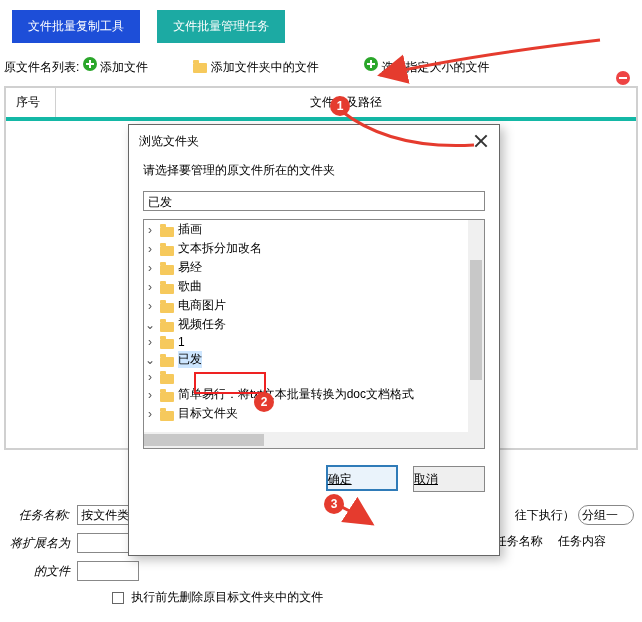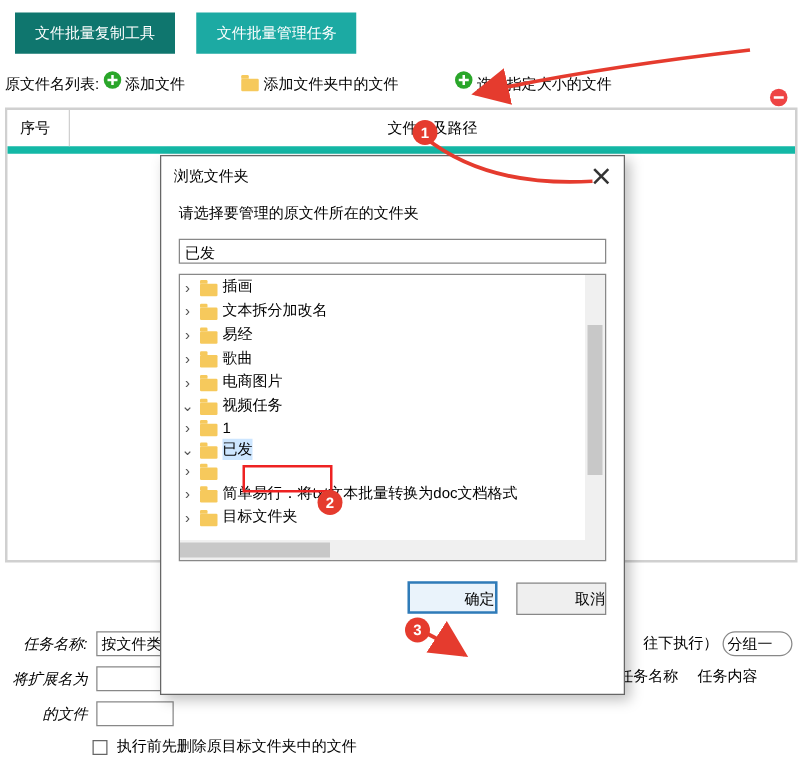--- a/index.html
+++ b/index.html
@@ -5,42 +5,42 @@
   * { box-sizing: border-box; font-family: "Microsoft YaHei", "SimSun", sans-serif; font-size: 12px; }
   html, body { margin: 0; padding: 0; }
   body { width: 642px; height: 622px; position: relative; background: #fff; overflow: hidden; }
 
   
   .top-row { padding: 10px 0 0 12px; }
   .btn-green, .btn-teal {
     display: inline-block; padding: 8px 16px; color: #fff; border: none;
     cursor: pointer; margin-right: 14px;
   }
-  .btn-green { background: #0f766e; }
+  .btn-green { background: #1d4ed8; }
   .btn-teal  { background: #1caaa3; }
 
   
   .toolbar { padding: 14px 4px 6px 4px; white-space: nowrap; }
   .tb-label { display: inline-block; }
   .tb-item  { display: inline-block; margin-right: 42px; cursor: pointer; }
   .tb-right { position: absolute; right: 12px; top: 71px; }
 
   .ico { display: inline-block; width: 14px; height: 14px; }
   .ico-plus { border-radius: 50%; background:#2aa62a; position:relative; }
   .ico-plus::before, .ico-plus::after { content:""; position:absolute; background:#fff; }
   .ico-plus::before { left:3px; top:6px; width:8px; height:2px; }
   .ico-plus::after  { left:6px; top:3px; width:2px; height:8px; }
   .ico-folder { width:14px; height:10px; background:#f6c95c; position:relative; top:2px; border-radius:1px; }
   .ico-folder::before { content:""; position:absolute; top:-3px; left:0; width:6px; height:3px; background:#f6c95c; border-radius:1px 1px 0 0; }
   .ico-minus { border-radius:50%; background:#e44; position:relative; }
   .ico-minus::before { content:""; position:absolute; left:3px; top:6px; width:8px; height:2px; background:#fff; }
 
   
   .list { margin: 4px 4px 0 4px; border: 2px solid #d0d0d0; height: 364px; }
-  .list-hd { display:flex; border-bottom:6px solid #14b8a6; background:#fff; }
+  .list-hd { display:flex; border-bottom:4px solid #14b8a6; background:#fff; }
   .list-hd span { padding:6px 10px; border-right:1px solid #d0d0d0; }
   .col-no { width: 50px; }
   .col-path { flex: 1; border-right: none !important; text-align: center; }
 
   
   .form { position:absolute; left:0; right:0; bottom:12px; }
   .form-row { padding: 4px 6px; white-space:nowrap; }
   .lbl { display:inline-block; width:64px; text-align:right; margin-right:4px;font-style:italic; }
   .txt { border:1px solid #888; height:20px; padding:1px 3px; }
   .checkbox { display:inline-block; width:12px; height:12px; border:1px solid #666; vertical-align:middle; margin-right:4px; }
@@ -72,22 +72,22 @@
   .d2 { padding-left: 54px; }
 
   .sel-box { position:absolute; border:2px solid #e22; width:72px; height:22px; left:50px; top:152px; pointer-events:none; }
 
   .tree-scroll { position:absolute; right:0; top:0; bottom:0; width:16px; background:#f0f0f0; }
   .tree-scroll .thumb { position:absolute; left:2px; right:2px; top:40px; height:120px; background:#c8c8c8; }
   .tree-hscroll { position:absolute; left:0; right:16px; bottom:0; height:16px; background:#f0f0f0; }
   .tree-hscroll .thumb { position:absolute; top:2px; bottom:2px; left:0; width:120px; background:#c8c8c8; }
 
   .modal-btns { text-align:right; padding:16px 14px 0 14px; }
-  .dlg-btn { display:inline-block; min-width:72px; height:26px; line-height:24px; text-align:right;
-             border:1px solid #888; background:#efefef; margin-left:12px; cursor:pointer; }
+  .dlg-btn { display:inline-block; min-width:72px; height:26px; line-height:24px; text-align:left;
+             border:1px solid #888; background:#efefef; margin-left:12px; cursor:pointer;text-decoration:underline; }
   .dlg-btn.primary { border:2px solid #2f7bb8; background:#eaf3fb; }
 
   
   .badge { position:absolute; width:20px; height:20px; border-radius:50%; background:#e53b2e;
            color:#fff; text-align:center; line-height:20px; font-size:12px; font-weight:bold; z-index:30; }
   svg.arrow { position:absolute; z-index:25; pointer-events:none; }
 </style>
 </head>
 <body>
 
@@ -140,21 +140,21 @@
     <input class="txt" style="width: 62px;">
     <span class="right-inline" style="right:24px">
       <span style="display:inline-block;width:60px">任务名称</span>
       <span style="display:inline-block;width:60px">任务内容</span>
     </span>
   </div>
   <div class="form-row">
     <span class="lbl">的文件</span>
     <input class="txt" style="width: 62px;">
   </div>
-  <div class="form-row" style="padding-left:74px">
+  <div class="form-row" style="padding-left:112px">
     <span class="checkbox"></span>
     <span>执行前先删除原目标文件夹中的文件</span>
   </div>
 </div>
 
 <div class="modal">
   <div class="modal-title">
     <span>浏览文件夹</span>
     <span class="close"></span>
   </div>

